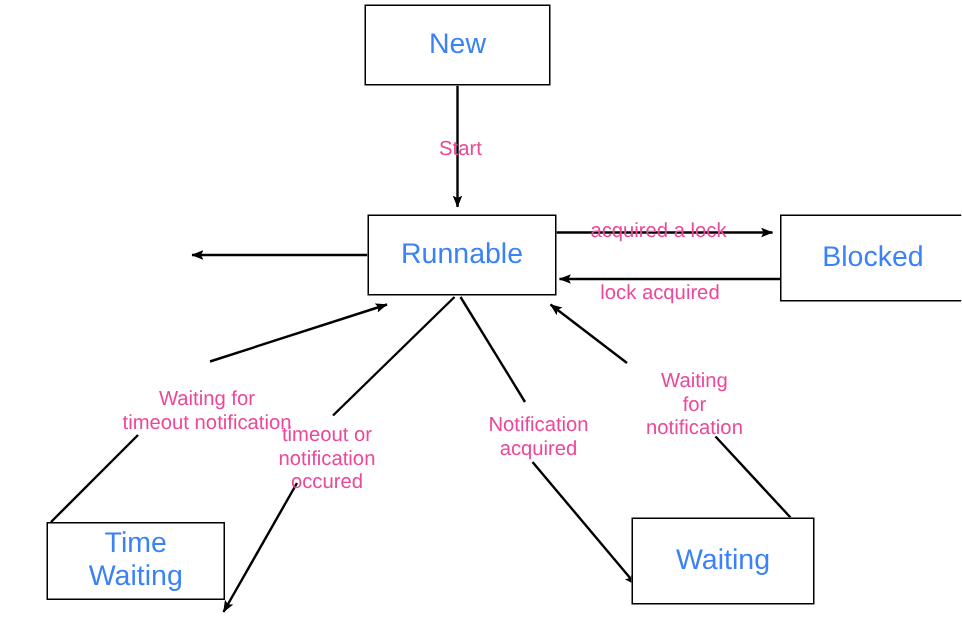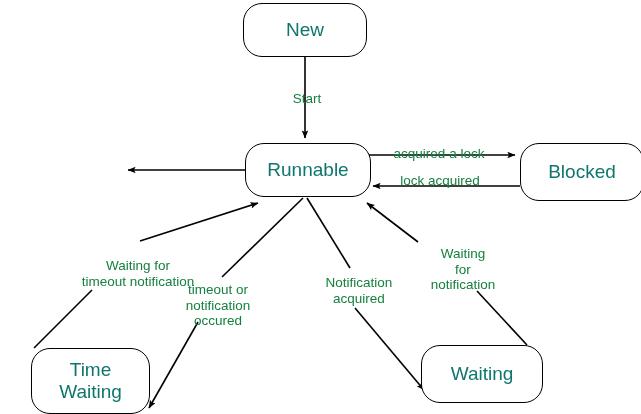--- a/index.html
+++ b/index.html
@@ -21,35 +21,35 @@
     position: absolute;
     left: 0;
     top: 0;
     width: 641px;
     height: 414px;
   }
   .node {
     position: absolute;
     box-sizing: border-box;
     border: 1.6px solid #000000;
-    border-radius: 19px;
+    border-radius: 0;
     background: #ffffff;
     display: flex;
     align-items: center;
     justify-content: center;
     text-align: center;
-    color: #0f766e;
+    color: #3b82f6;
     font-size: 19px;
     line-height: 1.18;
     white-space: pre-line;
     z-index: 2;
   }
   .edge-label {
     position: absolute;
-    color: #15803d;
+    color: #ec4899;
     font-size: 13.5px;
     line-height: 1.16;
     text-align: center;
     white-space: pre-line;
     background: transparent;
     z-index: 3;
   }
 </style>
 </head>
 <body>
@@ -100,31 +100,31 @@
     </g>
   </svg>
 
   <div class="node" style="left:243px; top:3px; width:124px; height:54px;">New</div>
 
 
   <div class="node" style="left:245px; top:143px; width:126px; height:54px;">Runnable</div>
 
   <div class="node" style="left:520px; top:143px; width:124px; height:58px;">Blocked</div>
 
-  <div class="node" style="left:31px; top:348px; width:119px; height:66px;">Time
+  <div class="node" style="left:31px; top:348px; width:119px; height:52px;">Time
 Waiting</div>
 
   <div class="node" style="left:421px; top:345px; width:122px; height:58px;">Waiting</div>
 
   <div class="edge-label" style="left:285px; top:91px; width:44px;">Start</div>
 
 
   <div class="edge-label" style="left:389px; top:146px; width:100px;">acquired a lock</div>
 
-  <div class="edge-label" style="left:393px; top:173px; width:94px;text-align:center;">lock acquired</div>
+  <div class="edge-label" style="left:393px; top:187px; width:94px;text-align:center;">lock acquired</div>
 
   <div class="edge-label" style="left:68px; top:258px; width:140px;">Waiting for
 timeout notification</div>
 
   <div class="edge-label" style="left:176px; top:282px; width:84px;">timeout or
 notification
 occured</div>
 
   <div class="edge-label" style="left:317px; top:275px; width:84px;">Notification
 acquired</div>

